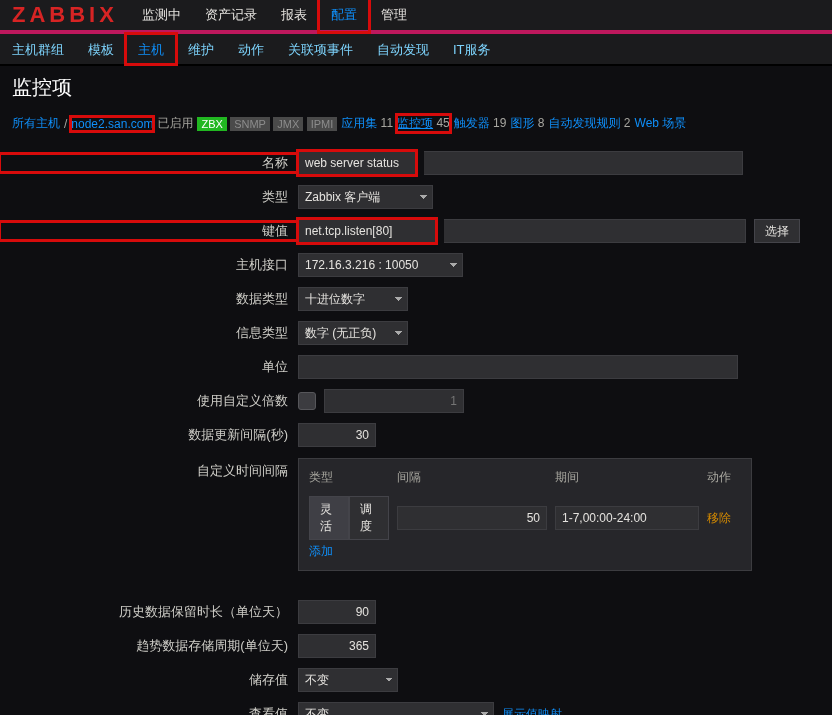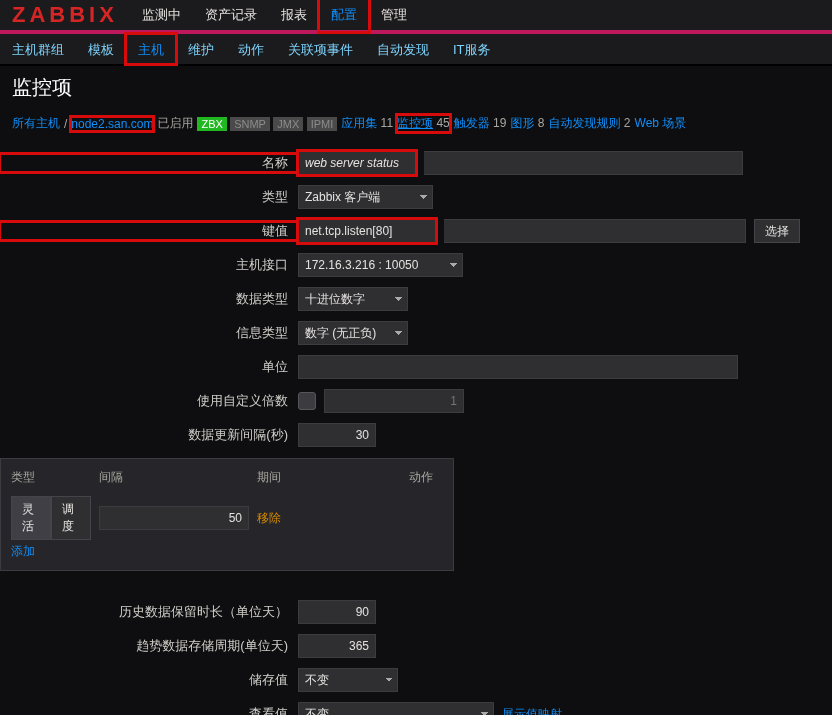--- a/index.html
+++ b/index.html
@@ -102,21 +102,21 @@
   <span><a>触发器</a> <span class="cnt">19</span></span>
   <span><a>图形</a> <span class="cnt">8</span></span>
   <span><a>自动发现规则</a> <span class="cnt">2</span></span>
   <span><a>Web 场景</a></span>
 </div>
 
 <div class="form">
   <div class="row">
     <div class="lab hl">名称</div>
     <div class="ctl">
-        <input type="text" class="hl" style="width: 118px; font-style: italic;" value="web server status">
+        <input type="text" class="hl" style="width: 118px;" value="web server status">
         <input type="text" style="width: 319px; border-left: 0px;">
       </div>
   </div>
   <div class="row">
     <div class="lab">类型</div>
     <div class="ctl">
         <select style="width:135px"><option>Zabbix 客户端</option></select>
       </div>
   </div>
   <div class="row">
@@ -159,36 +159,38 @@
     </div>
   </div>
   <div class="row">
     <div class="lab">数据更新间隔(秒)</div>
     <div class="ctl">
         <input type="text" class="num" value="30" style="">
       </div>
   </div>
 
   <div class="row" style="align-items:flex-start;padding-top:6px">
+    <div class="lab" style="padding-top:4px">自定义时间间隔</div>
     <div class="ctl">
       <div class="intv">
         <div class="intv-h">
           <div class="c-type">类型</div>
           <div class="c-int">间隔</div>
           <div class="c-per">期间</div>
           <div class="c-act">动作</div>
         </div>
         <div class="intv-r">
           <div class="c-type">
             <span class="tog">
               <span class="on">灵活</span>
                 <span>调度</span>
             </span>
           </div>
           <div class="c-int"><input type="text" style="text-align: right;" value="50"></div>
+          <div class="c-per"><input type="text" value="1-7,00:00-24:00" style=""></div>
           <div class="c-act"><a class="linka remove">移除</a></div>
         </div>
         <a class="linka add">添加</a>
       </div>
     </div>
   </div>
 
   <div class="row" style="margin-top:24px">
     <div class="lab">历史数据保留时长（单位天）</div>
     <div class="ctl">

